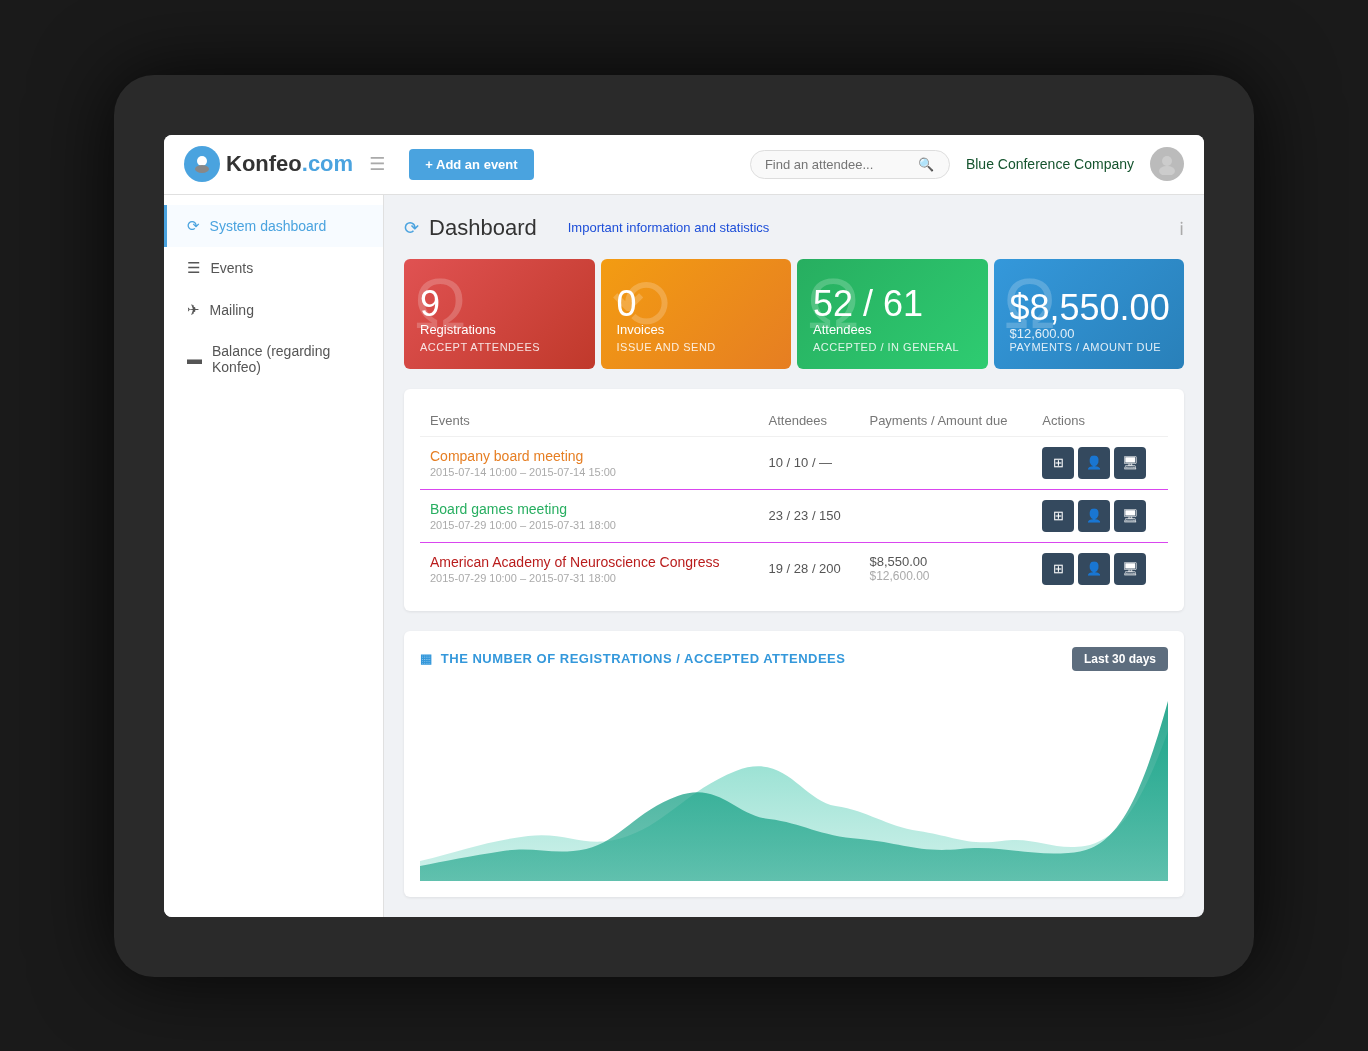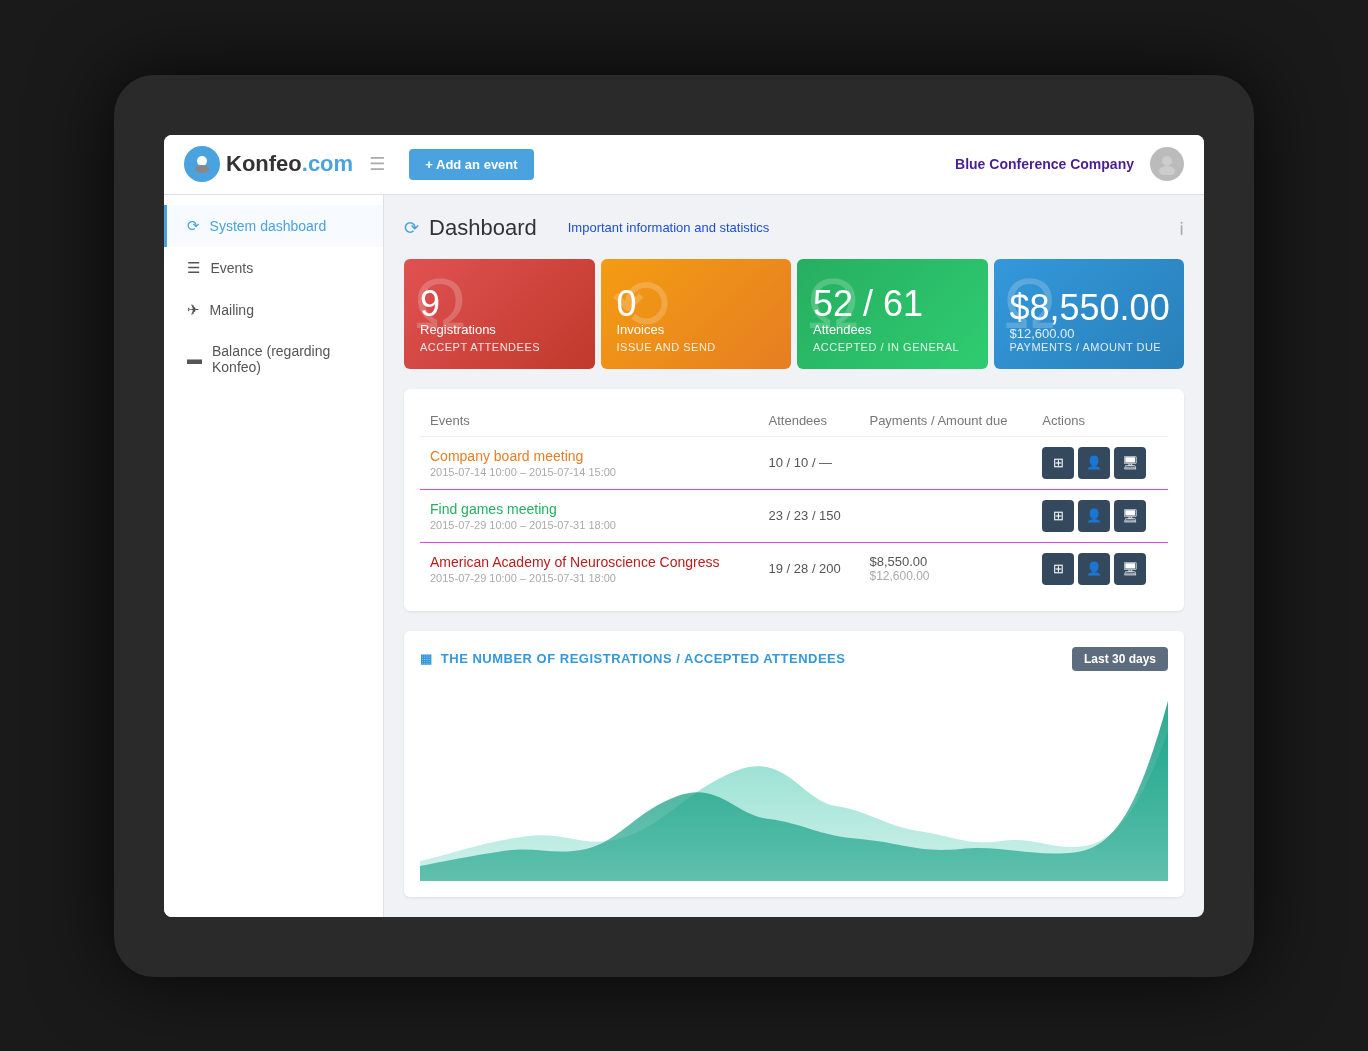--- a/index.html
+++ b/index.html
@@ -93,23 +93,23 @@
     .search-bar input {
       border: none;
       background: transparent;
       outline: none;
       font-size: 13px;
       color: #999;
       width: 100%;
     }
     .search-icon { color: #aaa; font-size: 13px; }
     .company-name {
-      color: #4c1d95;
+      color: #14532d;
       font-size: 14px;
-      font-weight: 700;
+      font-weight: 400;
     }
     .user-avatar {
       width: 34px;
       height: 34px;
       background: #bbb;
       border-radius: 50%;
       display: flex;
       align-items: center;
       justify-content: center;
       color: white;
@@ -334,20 +334,24 @@
           <svg width="22" height="22" viewBox="0 0 22 22">
               <circle cx="11" cy="8" r="5" fill="white"></circle>
               <ellipse cx="11" cy="16" rx="7" ry="4" fill="#888"></ellipse>
             </svg>
         </div>
         <span><span>Konfeo</span><span style="color:#4aa3df">.com</span></span>
       </div>
       <div class="hamburger">☰</div>
       <button class="add-event-btn">+ Add an event</button>
       <div class="header-right">
+        <div class="search-bar">
+          <input type="text" placeholder="Find an attendee..." style="">
+          <span class="search-icon">🔍</span>
+        </div>
         <span class="company-name">Blue Conference Company</span>
         <div class="user-avatar">
           <svg width="22" height="22" viewBox="0 0 22 22">
               <circle cx="11" cy="8" r="5" fill="#ccc"></circle>
               <ellipse cx="11" cy="18" rx="8" ry="5" fill="#ccc"></ellipse>
             </svg>
         </div>
       </div>
     </div>
 
@@ -431,21 +435,21 @@
                 <td>
                   <div class="action-btns">
                     <button class="action-btn">⊞</button>
                     <button class="action-btn">👤</button>
                     <button class="action-btn">🖥</button>
                   </div>
                 </td>
               </tr>
               <tr>
                 <td>
-                  <div class="event-name board">Find games meeting</div>
+                  <div class="event-name board">Board games meeting</div>
                   <div class="event-date">2015-07-29 10:00 – 2015-07-31 18:00</div>
                 </td>
                 <td>23 / 23 / 150</td>
                 <td></td>
                 <td>
                   <div class="action-btns">
                     <button class="action-btn">⊞</button>
                     <button class="action-btn">👤</button>
                     <button class="action-btn">🖥</button>
                   </div>

